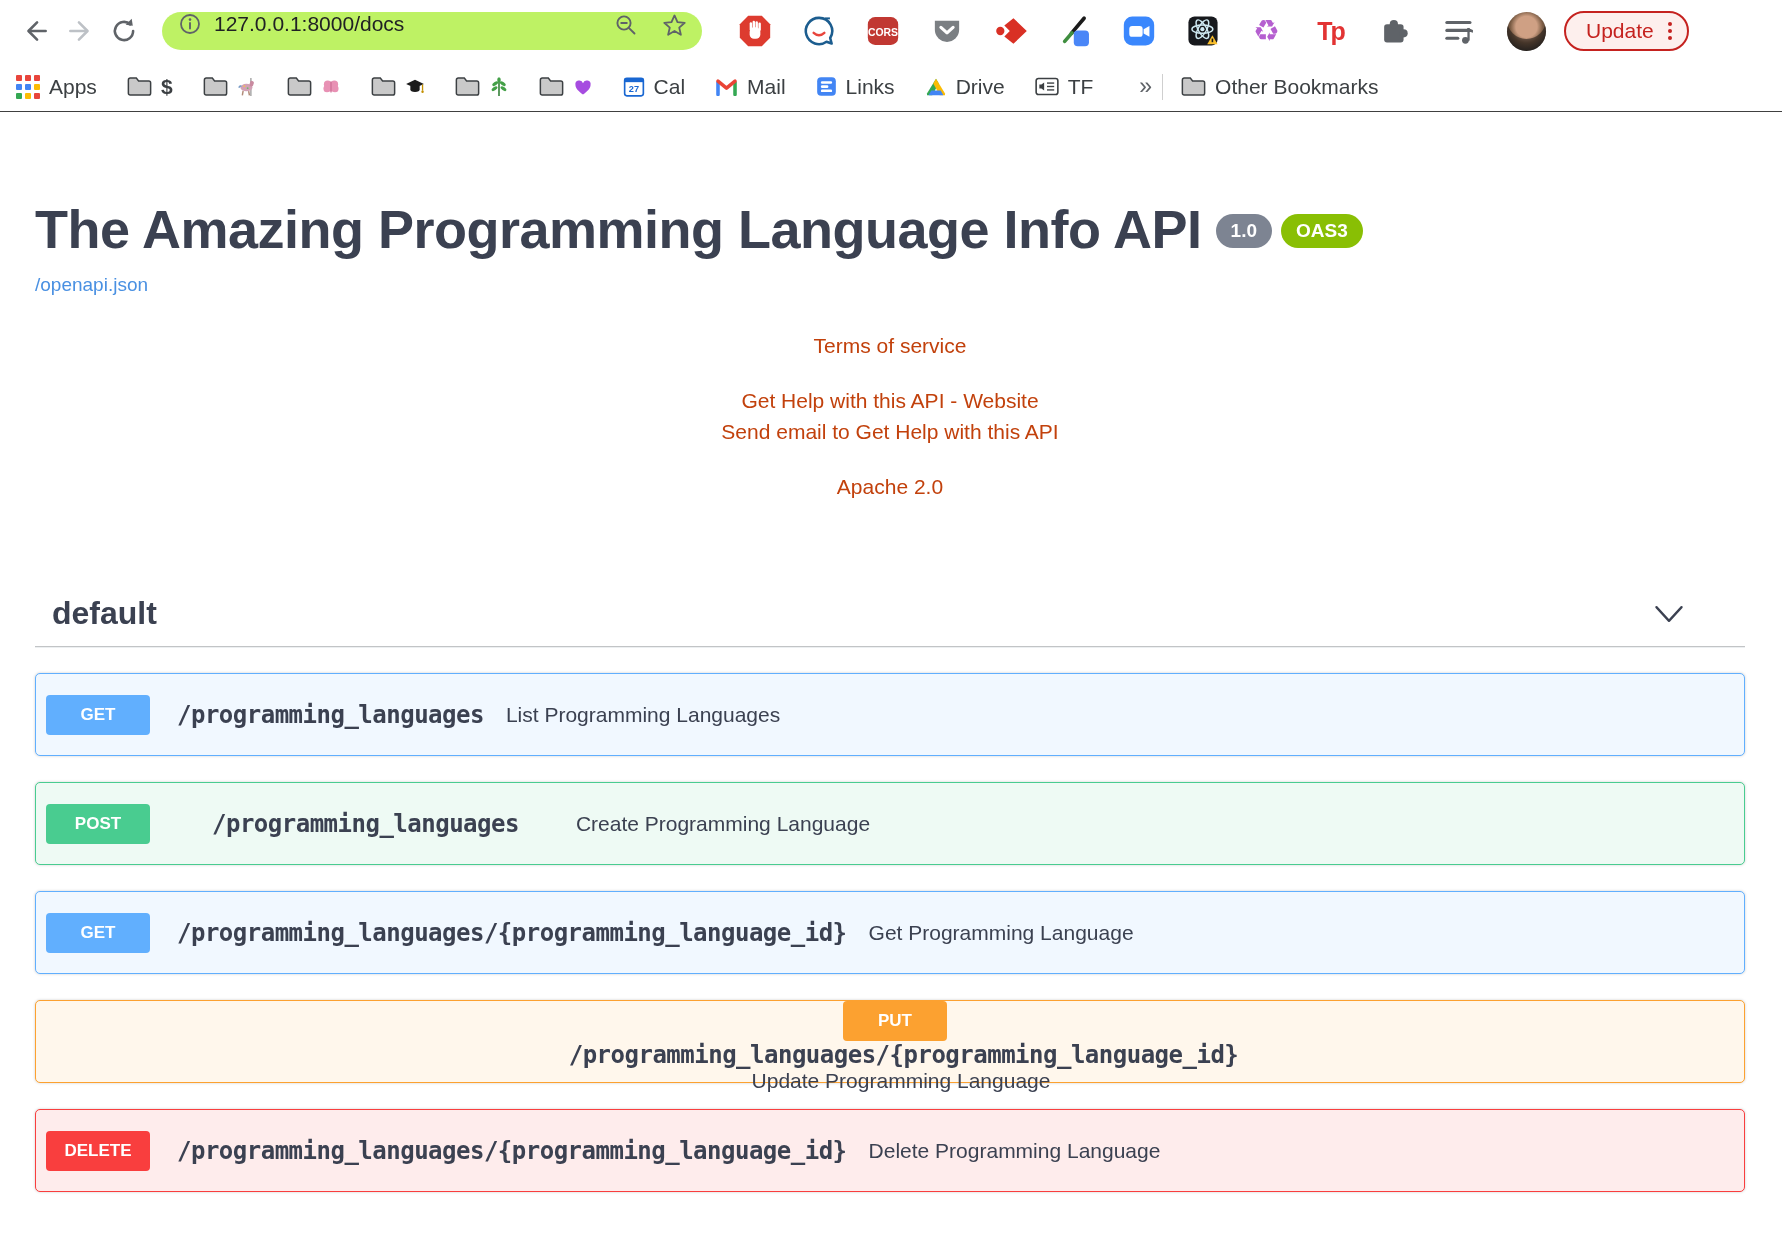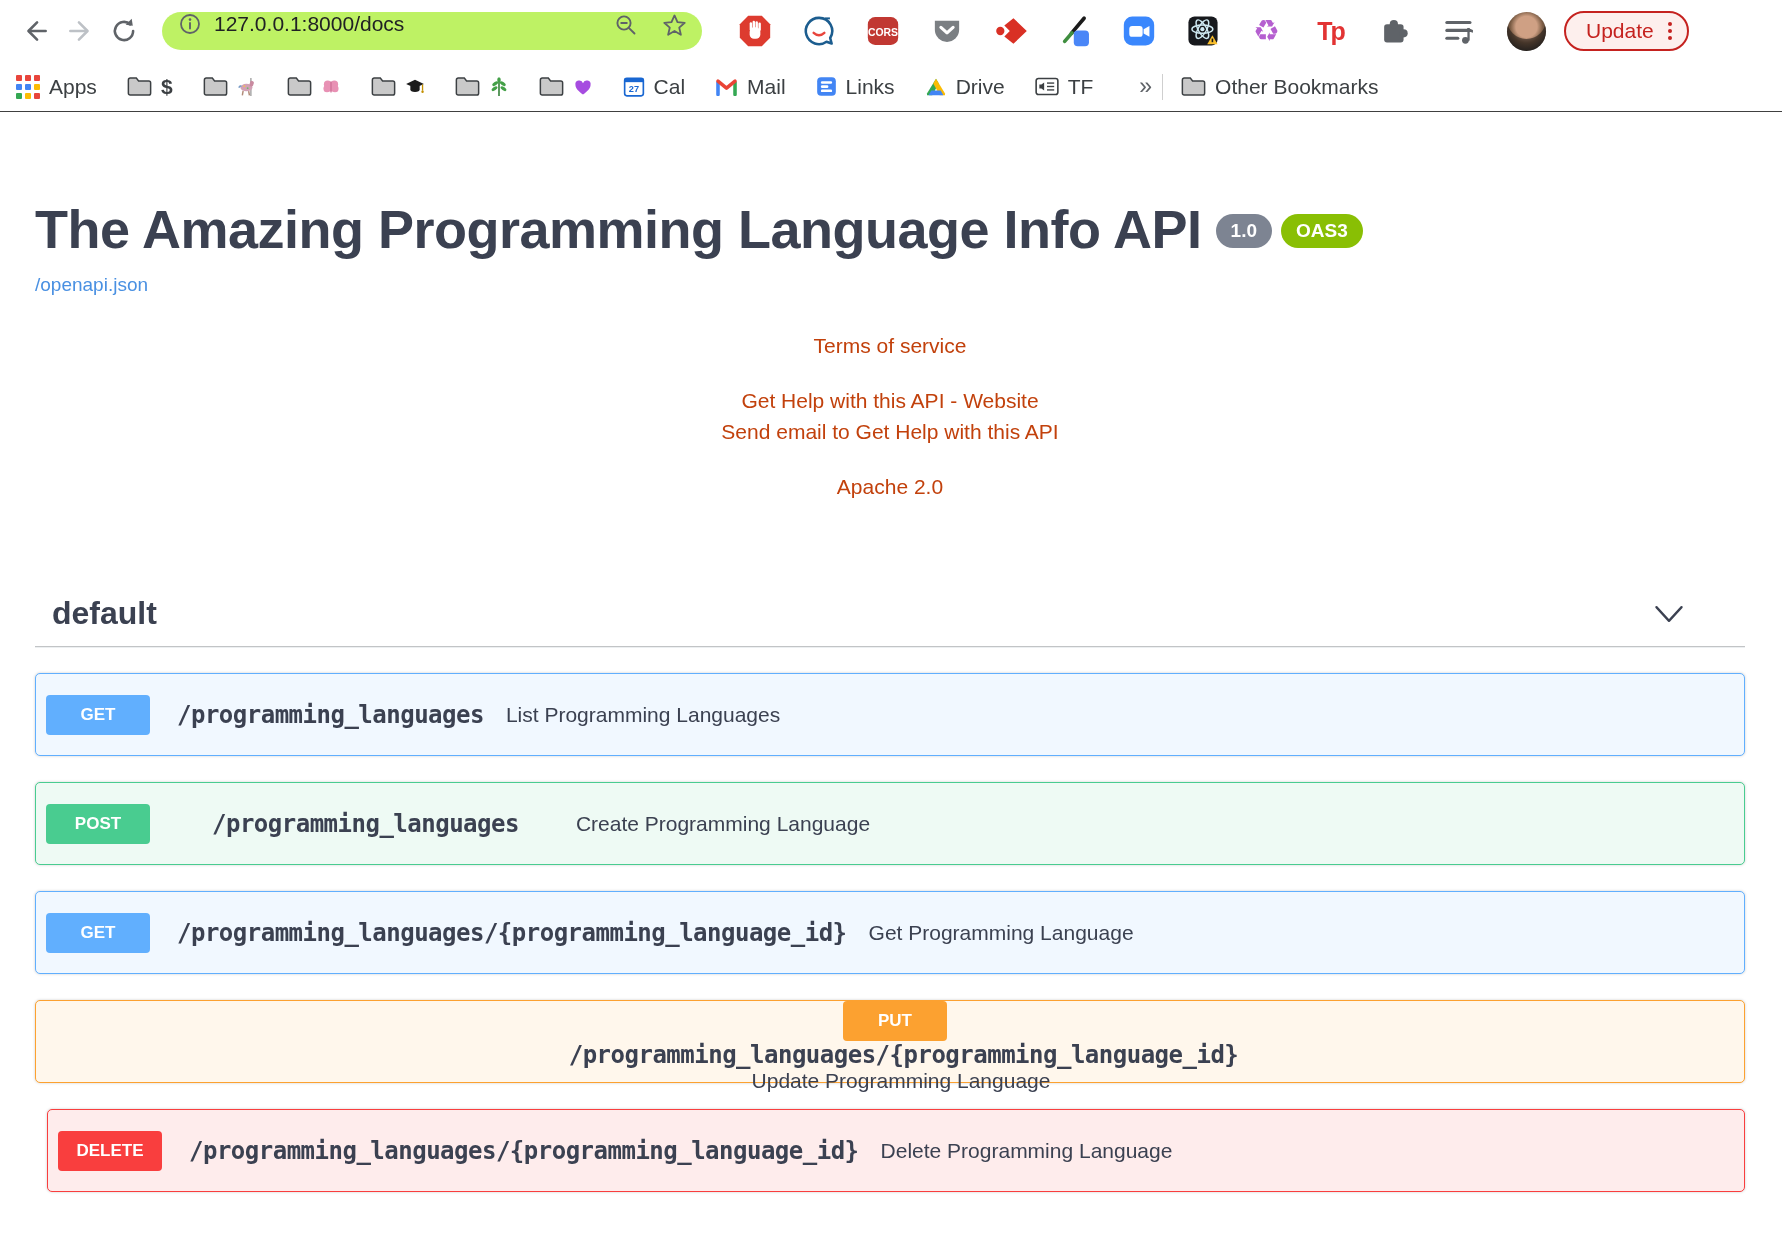--- a/index.html
+++ b/index.html
@@ -61,21 +61,21 @@
   .opblock { margin-top:26px; height:83px; border-radius:5px; display:flex; align-items:center;
     box-shadow:0 0 3px rgba(0,0,0,.19); border:1px solid; }
   .opblock .method-badge { width:104px; height:40px; margin-left:10px; border-radius:4px; color:#fff;
     font-weight:bold; font-size:17px; display:flex; align-items:center; justify-content:center; flex:0 0 auto; }
   .opblock .path { margin-left:27px; font-family:"DejaVu Sans Mono", monospace; font-weight:bold;
     font-size:24px; color:#3b4151; letter-spacing:-0.5px; white-space:nowrap; }
   .opblock .summary { margin-left:22px; font-size:21px; color:#3b4151; white-space:nowrap; }
   .opblock.m-get    { border-color:#61affe; background:#f1f8ff; }
   .opblock.m-post   { border-color:#49cc90; background:#eefaf4;gap:35px; }
   .opblock.m-put    { border-color:#fca130; background:#fff7ec;flex-direction:column; }
-  .opblock.m-delete { border-color:#f93e3e; background:#feecec;margin-left:12px; }
+  .opblock.m-delete { border-color:#f93e3e; background:#feecec; }
   .m-get .method-badge    { background:#61affe; }
   .m-post .method-badge   { background:#49cc90; }
   .m-put .method-badge    { background:#fca130; }
   .m-delete .method-badge { background:#f93e3e; }
 
   svg text { font-family:"Liberation Sans", sans-serif; }
 </style>
 </head>
 <body>
 

